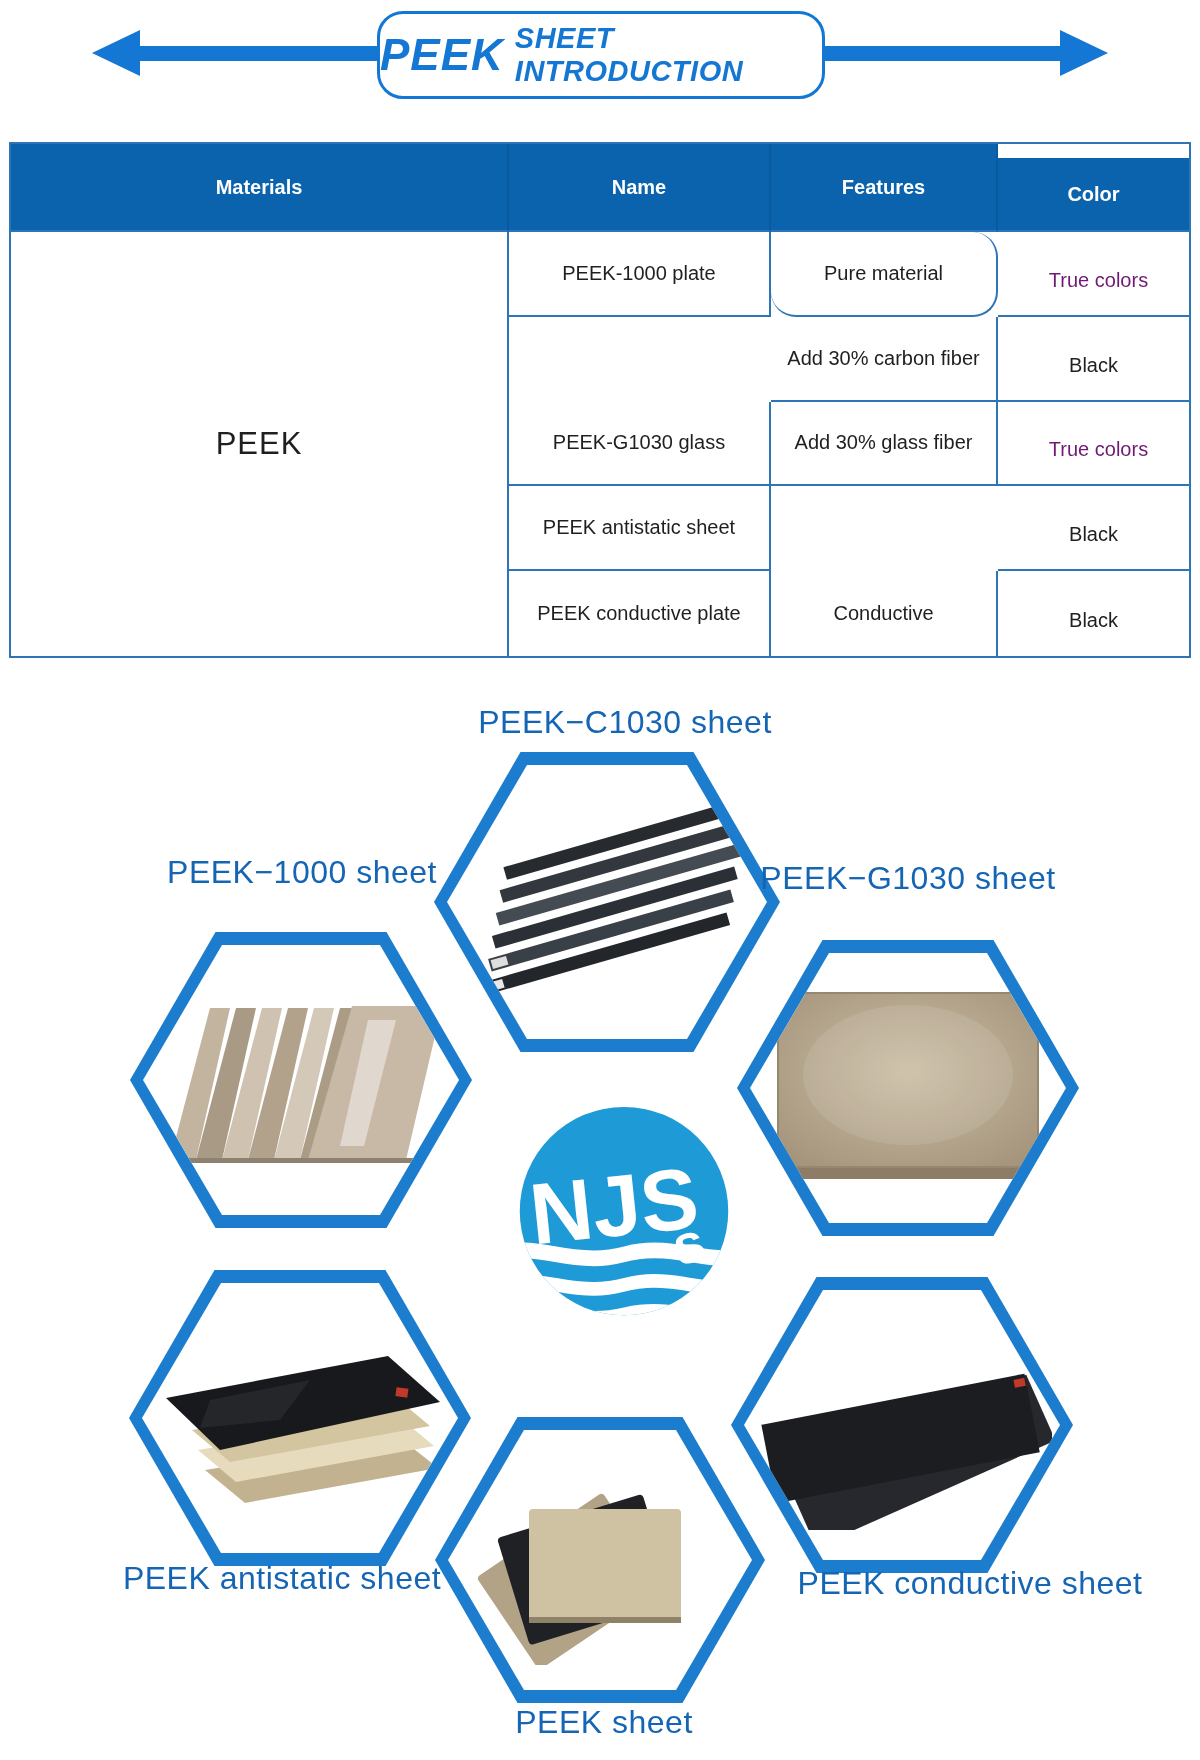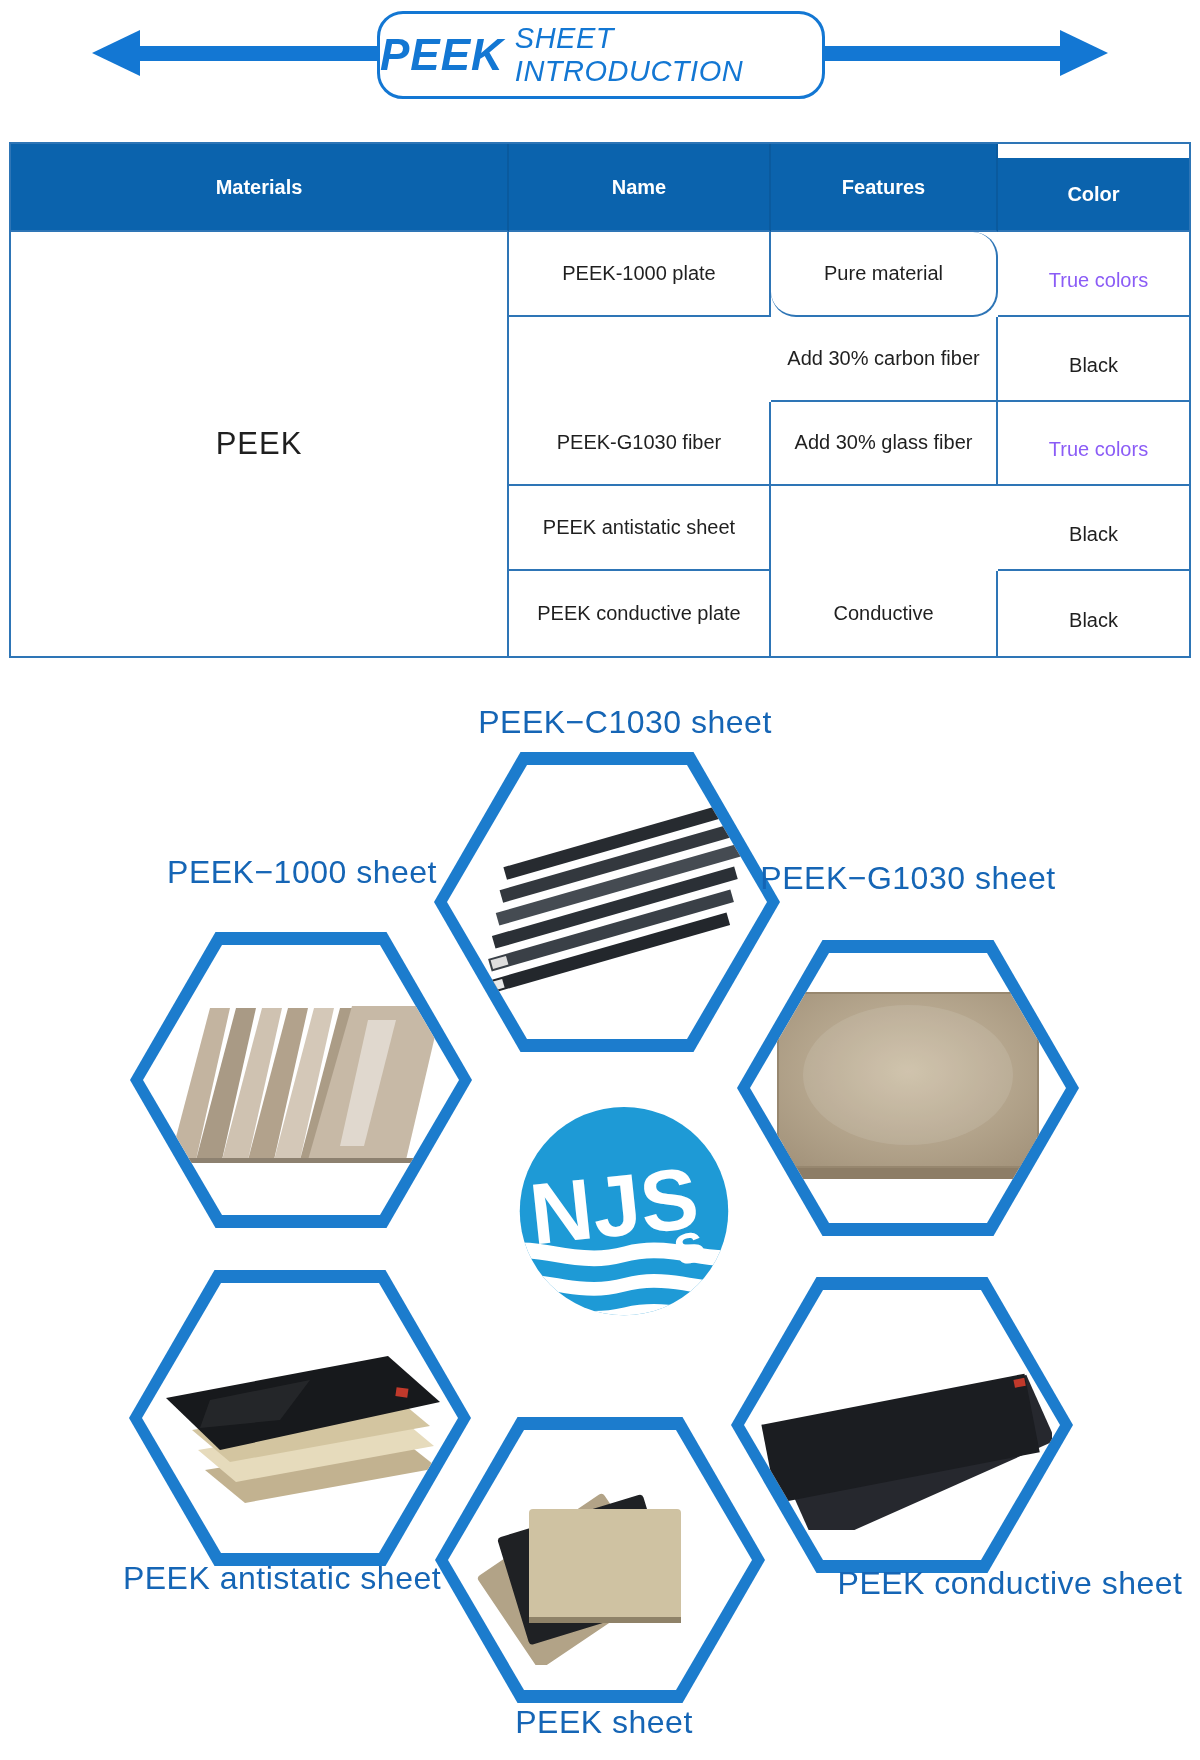--- a/index.html
+++ b/index.html
@@ -17,52 +17,52 @@
 
   
   .banner-arrow{position:absolute;left:92px;top:30px;width:1016px;height:46px;display:flex;align-items:center;z-index:1;}
   .ah{width:0;height:0;border-top:23px solid transparent;border-bottom:23px solid transparent;}
   .ah.left{border-right:48px solid var(--blue-accent);}
   .ah.right{border-left:48px solid var(--blue-accent);}
   .shaft{flex:1;height:15px;background:var(--blue-accent);}
   .banner-box{position:absolute;left:377px;top:11px;width:448px;height:88px;background:#fff;
     border:3px solid var(--blue-accent);border-radius:26px;display:flex;align-items:center;justify-content:center;z-index:2;}
   .banner-box .t1{font-size:44px;font-weight:bold;font-style:italic;color:var(--blue-accent);letter-spacing:1px;}
-  .banner-box .t2{font-size:29px;font-weight:normal;font-style:italic;color:var(--blue-accent);margin-left:11px;letter-spacing:0.5px;}
+  .banner-box .t2{font-size:29px;font-weight:bold;font-style:italic;color:var(--blue-accent);margin-left:11px;letter-spacing:0.5px;}
 
   
   #ptable{position:absolute;left:9px;top:142px;width:1182px;height:516px;display:grid;
     grid-template-columns:498px 262px 227px 191px;grid-template-rows:88px repeat(5,1fr);
     border:2px solid var(--blue-border);background:#fff;}
   .cell{display:flex;align-items:center;justify-content:center;border-right:2px solid var(--blue-border);
     border-bottom:2px solid var(--blue-border);font-size:20px;color:#1f1f1f;text-align:left;}
   .cell.c4{border-right:none;margin-top:14px;}
   .cell.last-row{border-bottom:none;}
   .cell.head{background:var(--blue-header);color:#fff;font-weight:bold;border-right-color:#0a5a9e;border-bottom-color:var(--blue-border);}
   .cell.head.c4{border-right:none;}
   .cell.materials{grid-row:2/7;grid-column:1;font-size:31px;border-bottom:none;letter-spacing:1px;}
-  .cell.muted{color:#8b5cf6;padding-left:10px;}
+  .cell.muted{color:#701a75;padding-left:10px;}
 
   
   .hex{position:absolute;clip-path:polygon(25% 0,75% 0,100% 50%,75% 100%,25% 100%,0 50%);background:var(--blue-hex);}
   .hex-inner{position:absolute;inset:13px;clip-path:polygon(25% 0,75% 0,100% 50%,75% 100%,25% 100%,0 50%);
     background:#fff;display:flex;align-items:center;justify-content:center;}
   .hx-c1030{left:434px;top:752px;width:346px;height:300px;}
   .hx-p1000{left:130px;top:932px;width:342px;height:296px;}
   .hx-g1030{left:737px;top:940px;width:342px;height:296px;}
   .hx-anti{left:129px;top:1270px;width:342px;height:296px;}
   .hx-cond{left:731px;top:1277px;width:342px;height:296px;}
   .hx-sheet{left:435px;top:1417px;width:330px;height:286px;}
 
   .hex-label{position:absolute;transform:translateX(-50%);white-space:nowrap;color:var(--blue-label);font-size:32px;letter-spacing:0.5px;}
   .lb-c1030{left:625px;top:704px;}
   .lb-p1000{left:302px;top:854px;}
   .lb-g1030{left:908px;top:860px;}
   .lb-anti{left:282px;top:1560px;}
-  .lb-cond{left:1010px;top:1565px;}
+  .lb-cond{left:970px;top:1565px;}
   .lb-sheet{left:604px;top:1704px;}
 
   .logo{position:absolute;left:506px;top:1101px;width:236px;height:236px;}
 </style>
 </head>
 <body>
 
 <div class="page">
 
   <div class="banner-arrow">
@@ -80,21 +80,21 @@
     <div class="cell head c2">Name</div>
     <div class="cell head c3">Features</div>
     <div class="cell head c4">Color</div>
     <div class="cell materials c1">PEEK</div>
 
   <div class="cell body c2" style="grid-area: 2 / 2;">PEEK-1000 plate</div>
       <div class="cell body c3" style="grid-area: 2 / 3; border-radius: 25px;">Pure material</div>
       <div class="cell body c4 muted" style="grid-area: 2 / 4;">True colors</div>
       <div class="cell body c3" style="grid-area: 3 / 3;">Add 30% carbon fiber</div>
       <div class="cell body c4" style="grid-area: 3 / 4;">Black</div>
-      <div class="cell body c2" style="grid-area: 4 / 2;">PEEK-G1030 fiber</div>
+      <div class="cell body c2" style="grid-area: 4 / 2;">PEEK-G1030 glass</div>
       <div class="cell body c3" style="grid-area: 4 / 3;">Add 30% glass fiber</div>
       <div class="cell body c4 muted" style="grid-area: 4 / 4;">True colors</div>
       <div class="cell body c2" style="grid-area: 5 / 2;">PEEK antistatic sheet</div>
       <div class="cell body c4" style="grid-area: 5 / 4;">Black</div>
       <div class="cell body c2 last-row" style="grid-area: 6 / 2;">PEEK conductive plate</div>
       <div class="cell body c3 last-row" style="grid-area: 6 / 3;">Conductive</div>
       <div class="cell body c4 last-row" style="grid-area: 6 / 4;">Black</div>
     </div>
 
   <div class="hex hx-c1030">

